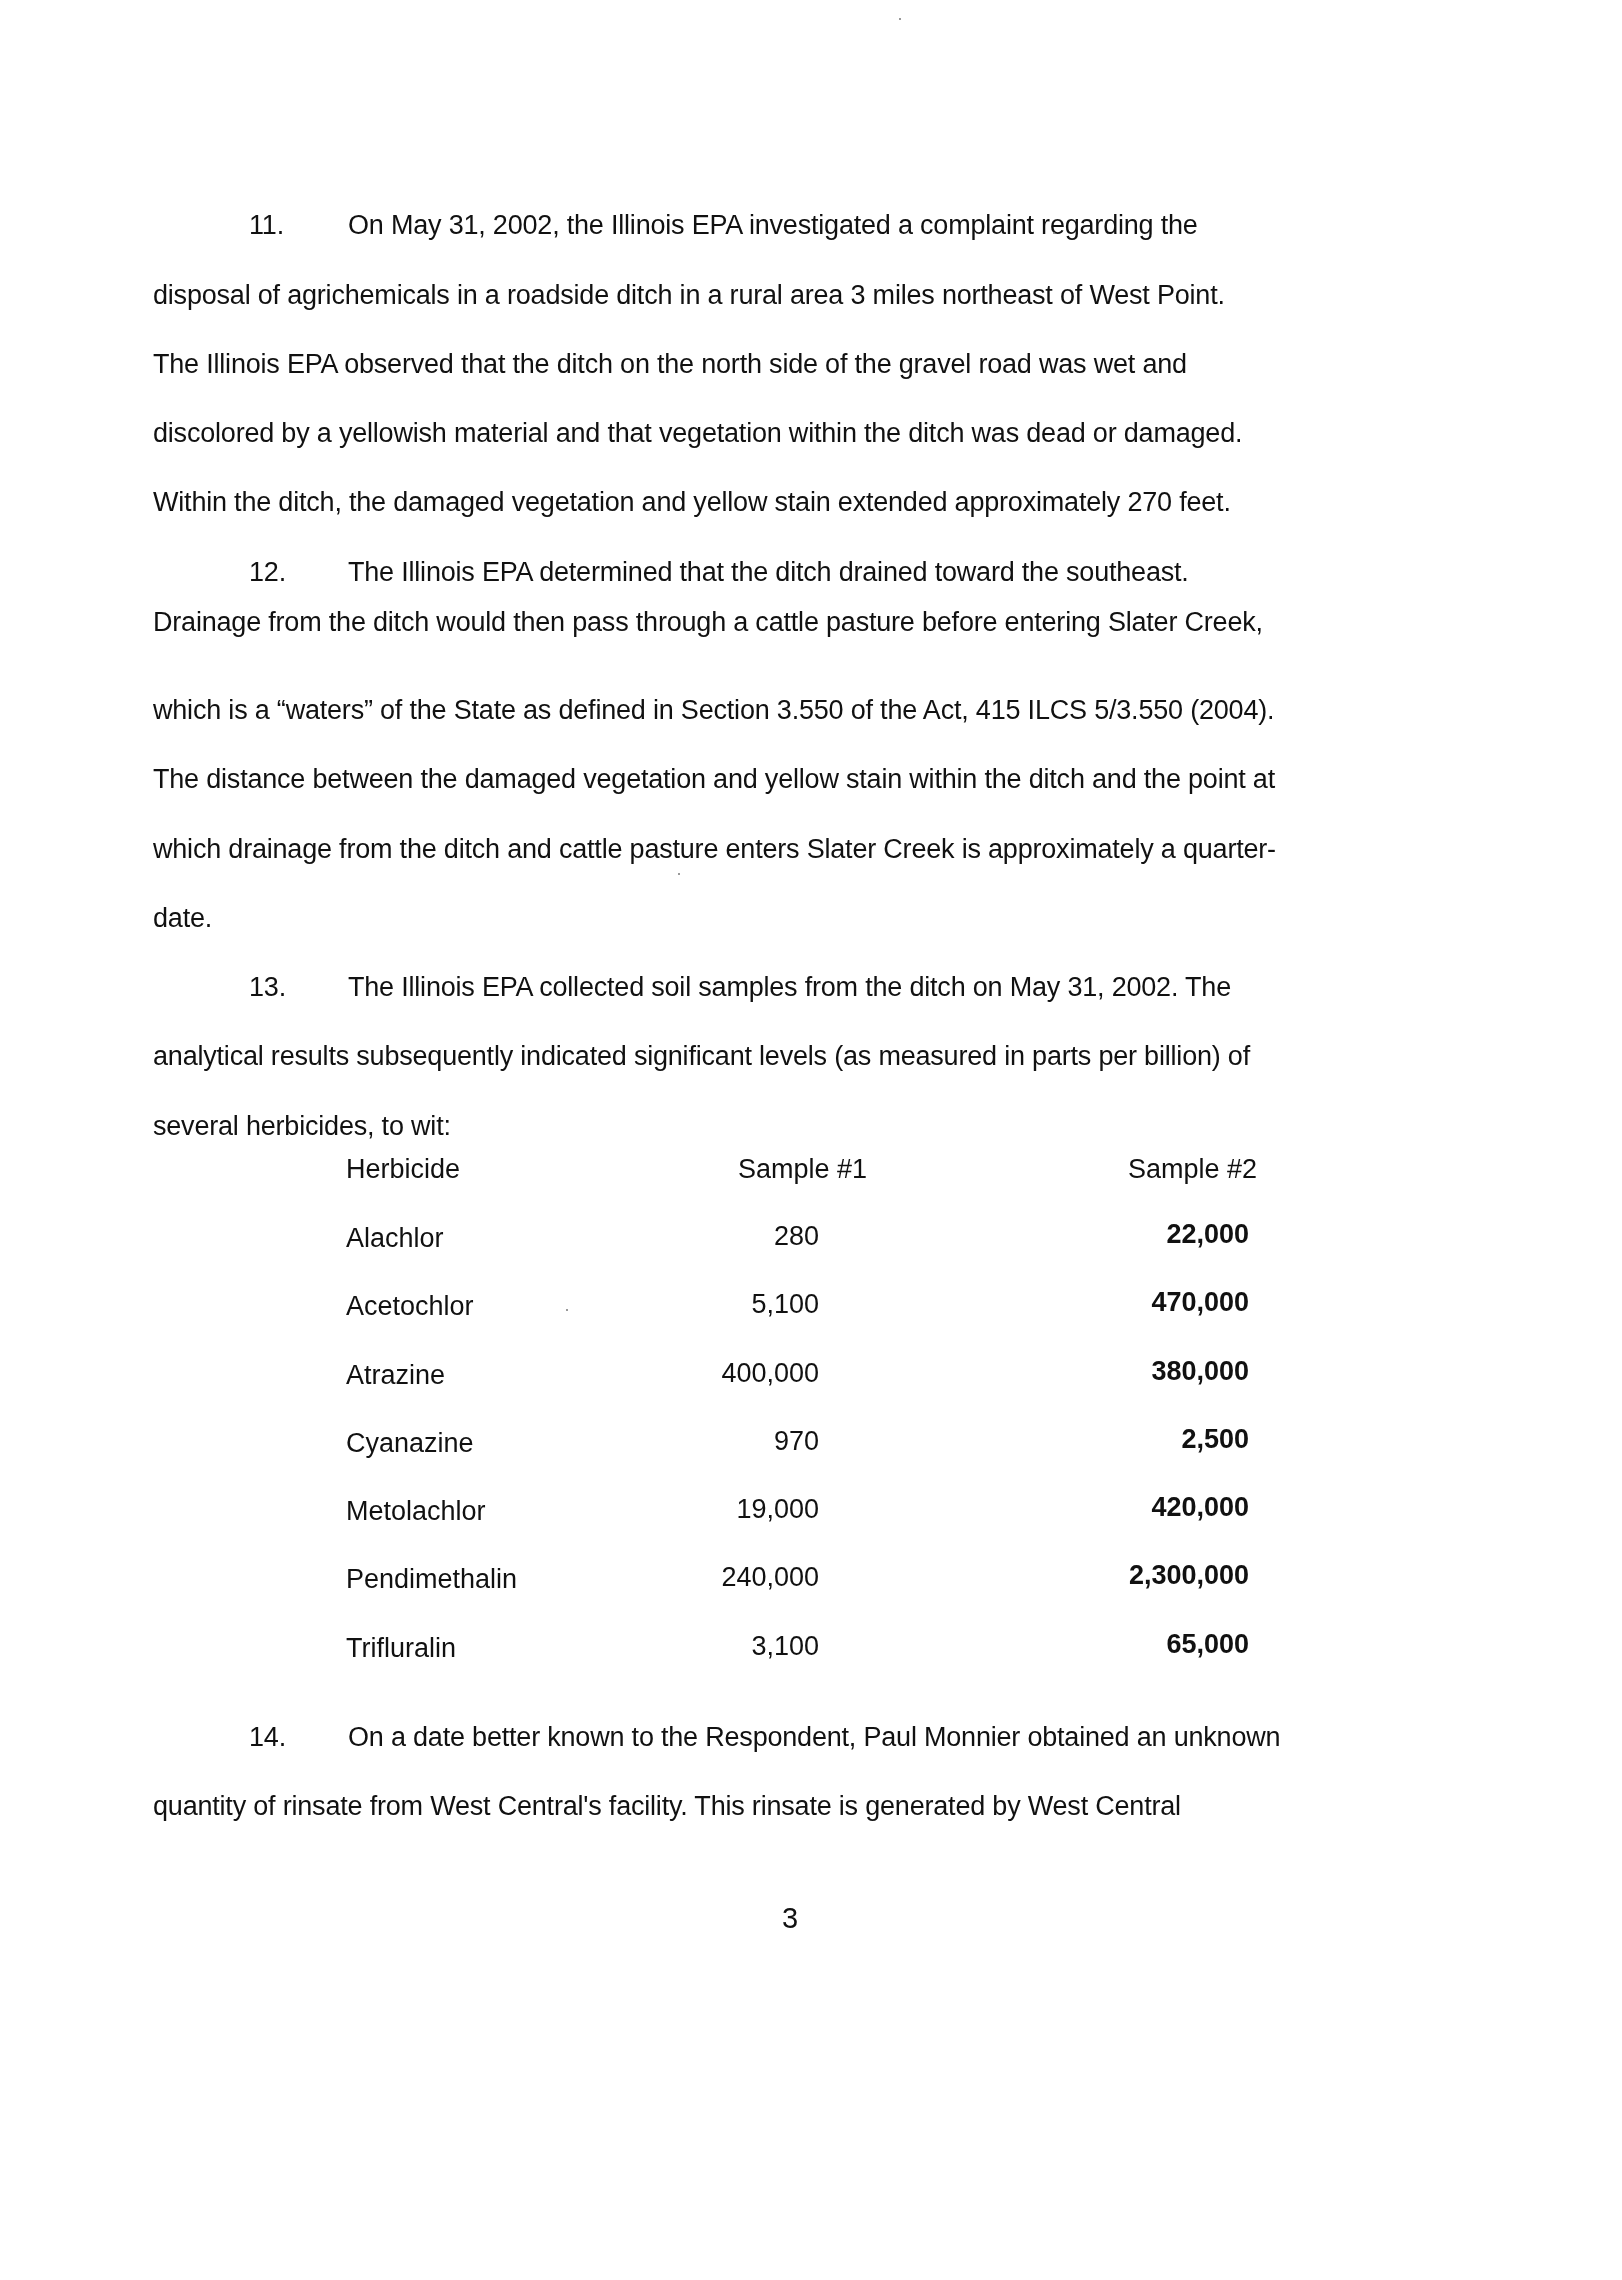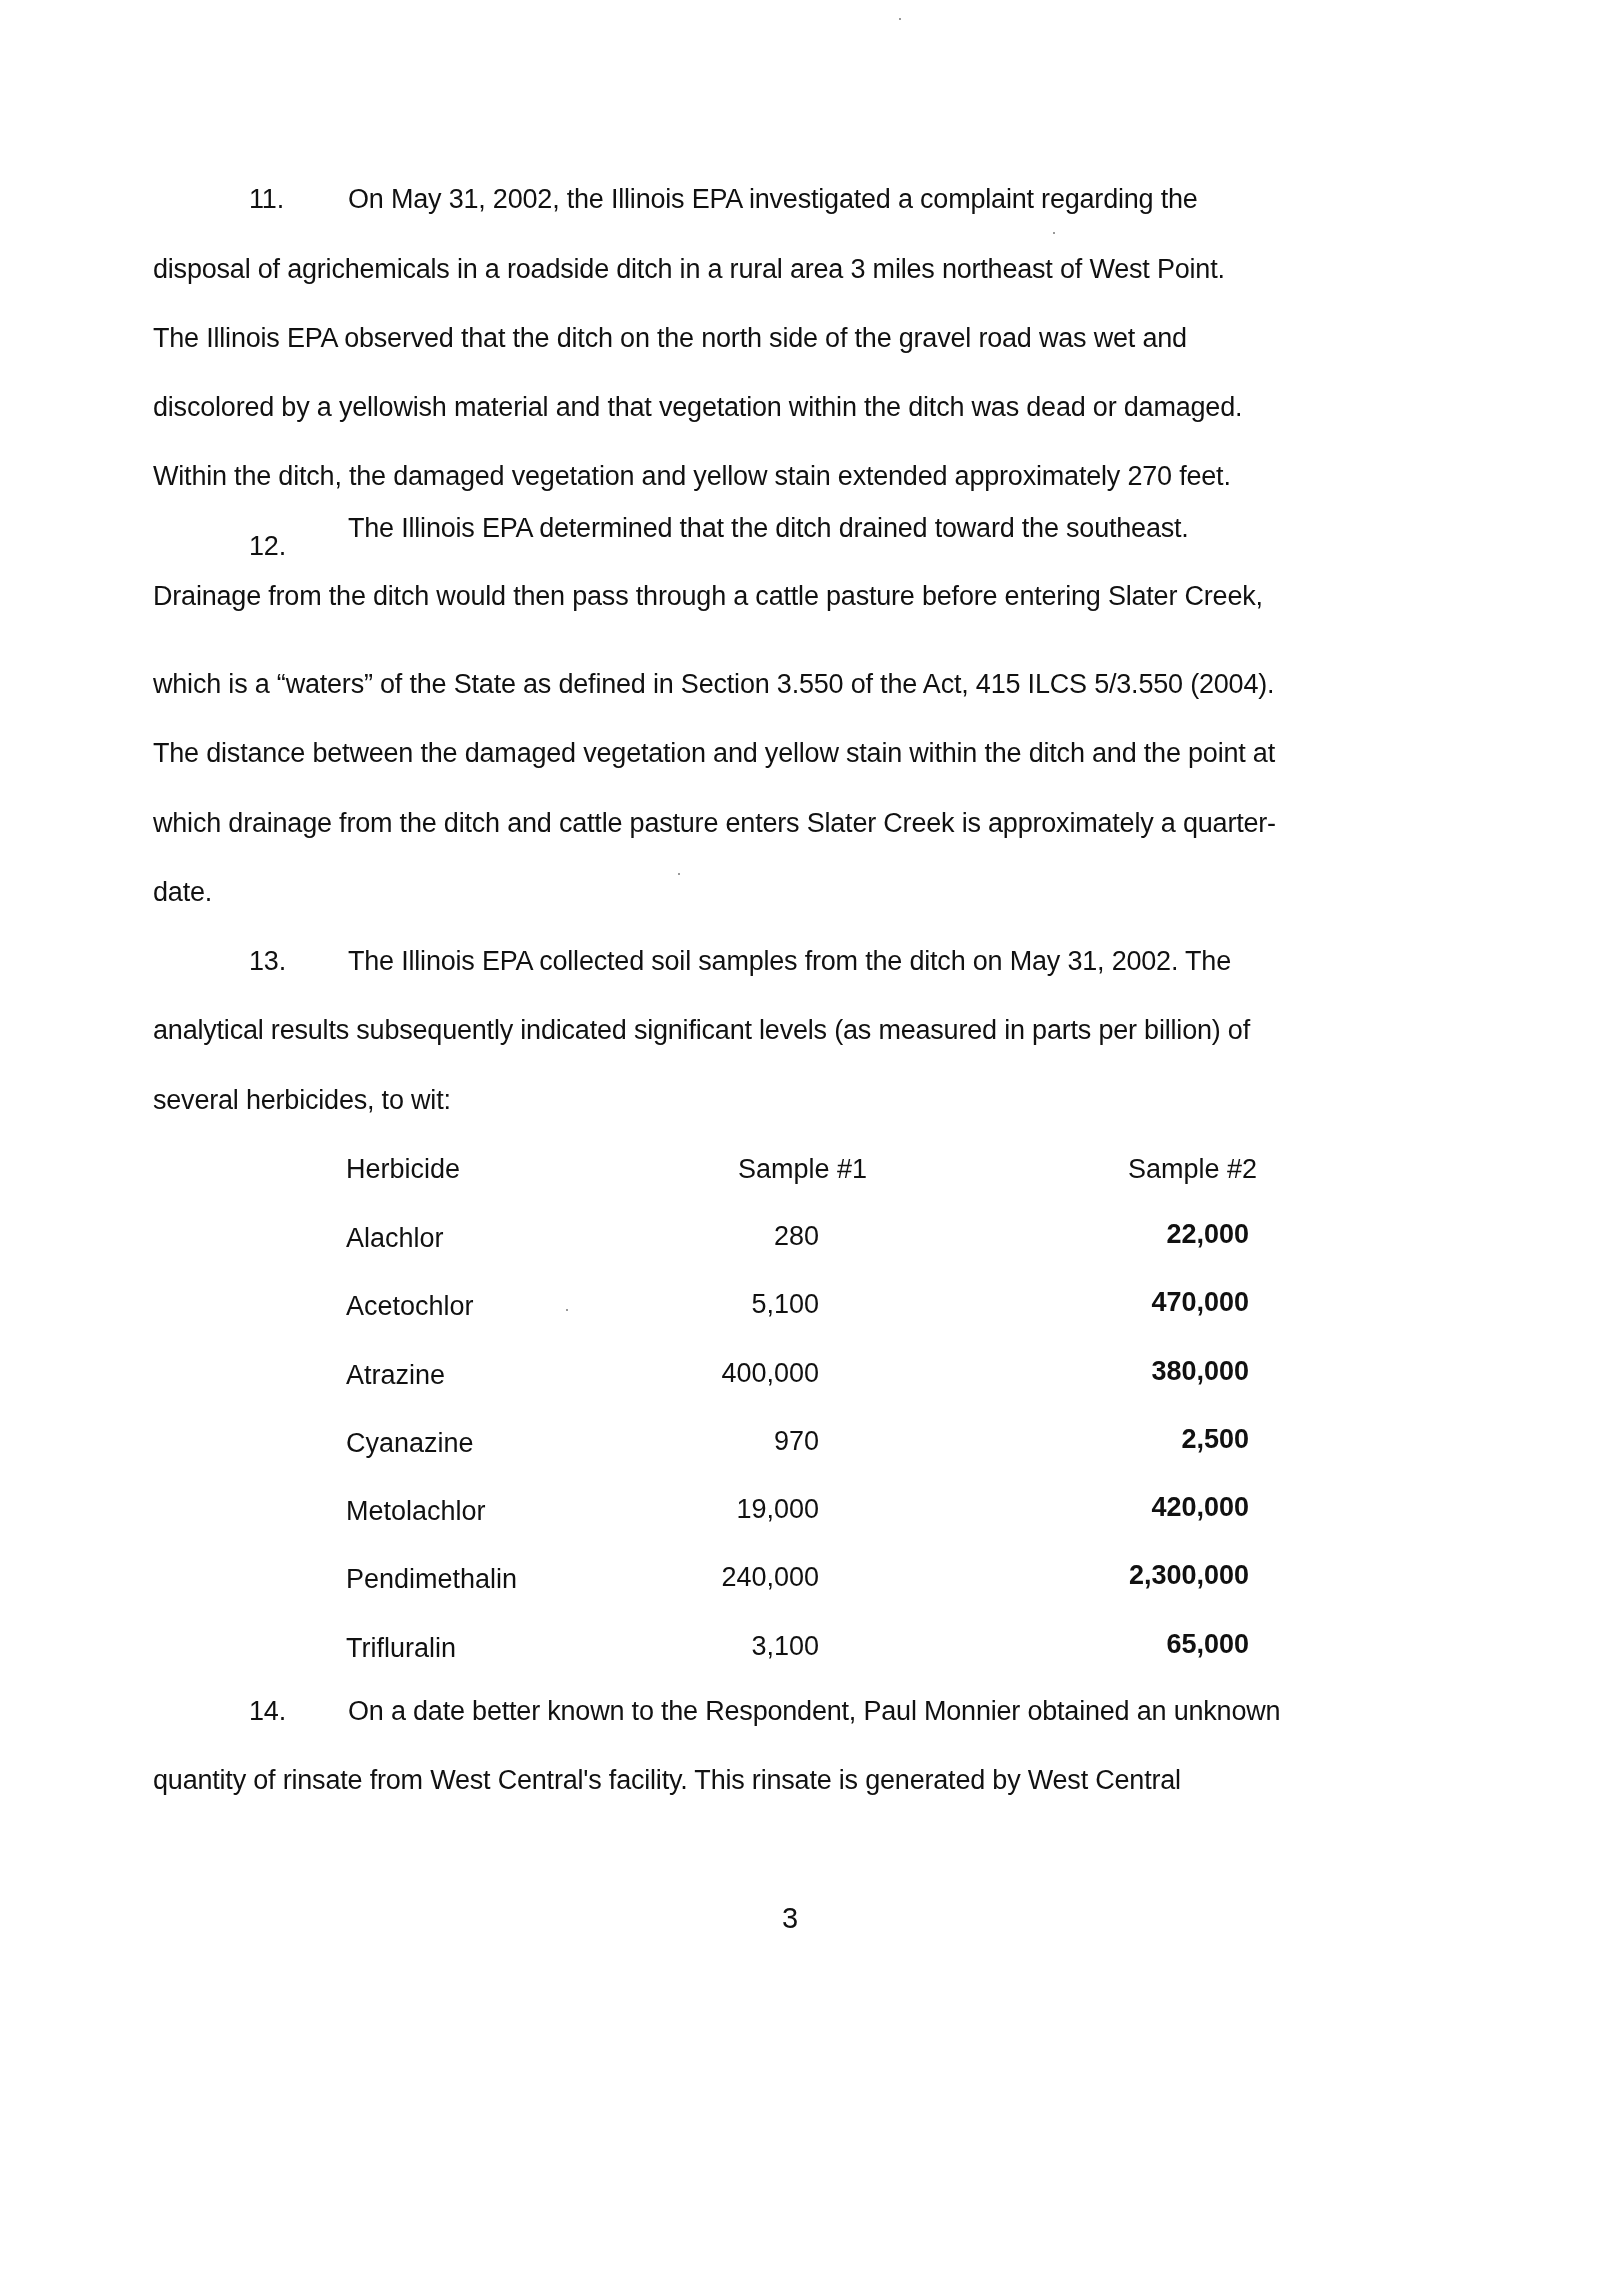--- a/index.html
+++ b/index.html
@@ -3,21 +3,21 @@
 <meta charset="utf-8">
 <style>
   html, body { margin: 0; padding: 0; background: #ffffff; }
   body {
     width: 1623px; height: 2280px; position: relative; overflow: hidden;
     font-family: "Liberation Sans", sans-serif; color: #111111;
   }
   .page { position: absolute; left: 0; top: 0; width: 1623px; height: 2280px; }
   .line {
     position: absolute; left: 153px; font-size: 27px; line-height: 33px;
-    white-space: nowrap; letter-spacing: -0.2px;
+    white-space: nowrap; letter-spacing: -0.2px; margin-top: 26px;
   }
   .num { position: absolute; left: 249px; }
   .first { position: absolute; left: 348px; }
   .tbl-cell { position: absolute; font-size: 27px; line-height: 33px; white-space: nowrap; }
   .c1 { left: 346px; }
   .c2 { right: 804px; text-align: right; }
   .c3 { right: 374px; text-align: right; font-weight: bold; }
   .hdr { text-underline-offset: 3.9px; }
   .h2 { left: 738px; }
   .h3 { left: 1128px; }
@@ -33,21 +33,21 @@
     <span class="line num" style="top:183px">11.</span>
     <span class="line first" style="top:183px">On May 31, 2002, the Illinois EPA investigated a complaint regarding the</span>
     <span class="line" style="top:253px">disposal of agrichemicals in a roadside ditch in a rural area 3 miles northeast of West Point.</span>
     <span class="line" style="top:322px">The Illinois EPA observed that the ditch on the north side of the gravel road was wet and</span>
     <span class="line" style="top:391px">discolored by a yellowish material and that vegetation within the ditch was dead or damaged.</span>
     <span class="line" style="top:460px">Within the ditch, the damaged vegetation and yellow stain extended approximately 270 feet.</span>
   </div>
 
   <div>
     <span class="line num" style="top:530px">12.</span>
-    <span class="line first" style="top:512px">The Illinois EPA determined that the ditch drained toward the southeast.</span>
+    <span class="line first" style="top:530px">The Illinois EPA determined that the ditch drained toward the southeast.</span>
     <span class="line" style="top:580px">Drainage from the ditch would then pass through a cattle pasture before entering Slater Creek,</span>
     <span class="line" style="top:668px">which is a “waters” of the State as defined in Section 3.550 of the Act, 415 ILCS 5/3.550 (2004).</span>
     <span class="line" style="top:737px">The distance between the damaged vegetation and yellow stain within the ditch and the point at</span>
     <span class="line" style="top:807px">which drainage from the ditch and cattle pasture enters Slater Creek is approximately a quarter-</span>
     <span class="line" style="top:876px">date.</span>
   </div>
 
   <div>
     <span class="line num" style="top:945px">13.</span>
     <span class="line first" style="top:945px">The Illinois EPA collected soil samples from the ditch on May 31, 2002.  The</span>

